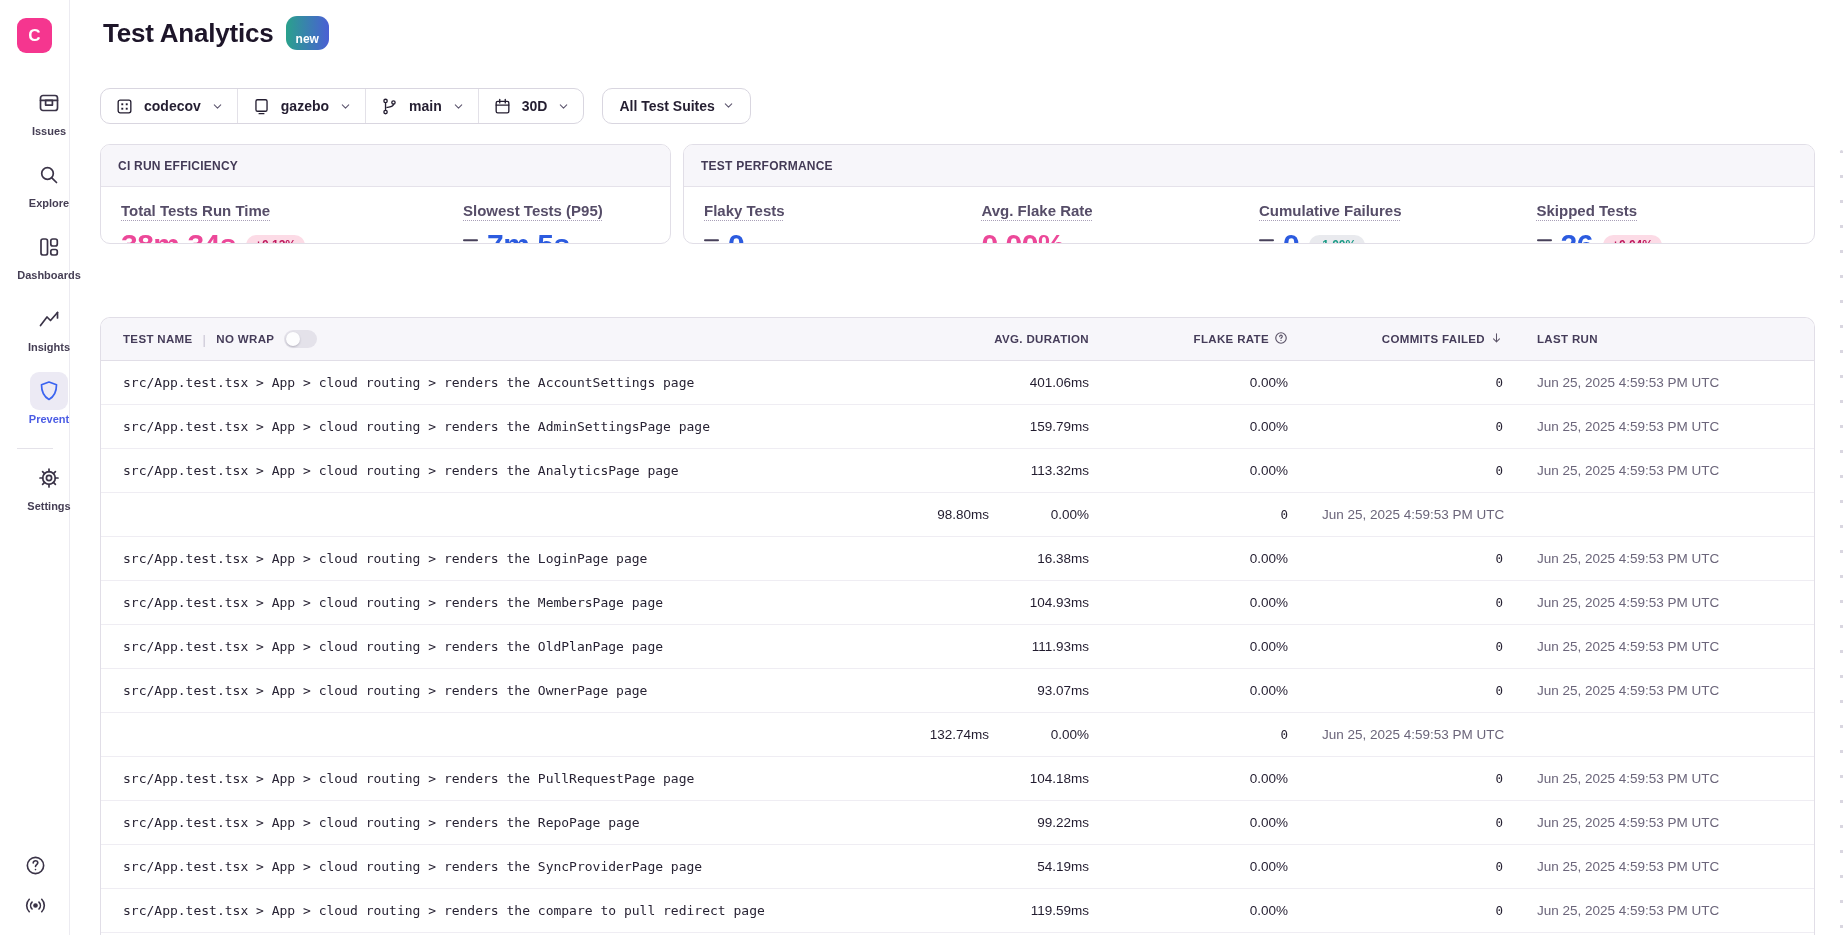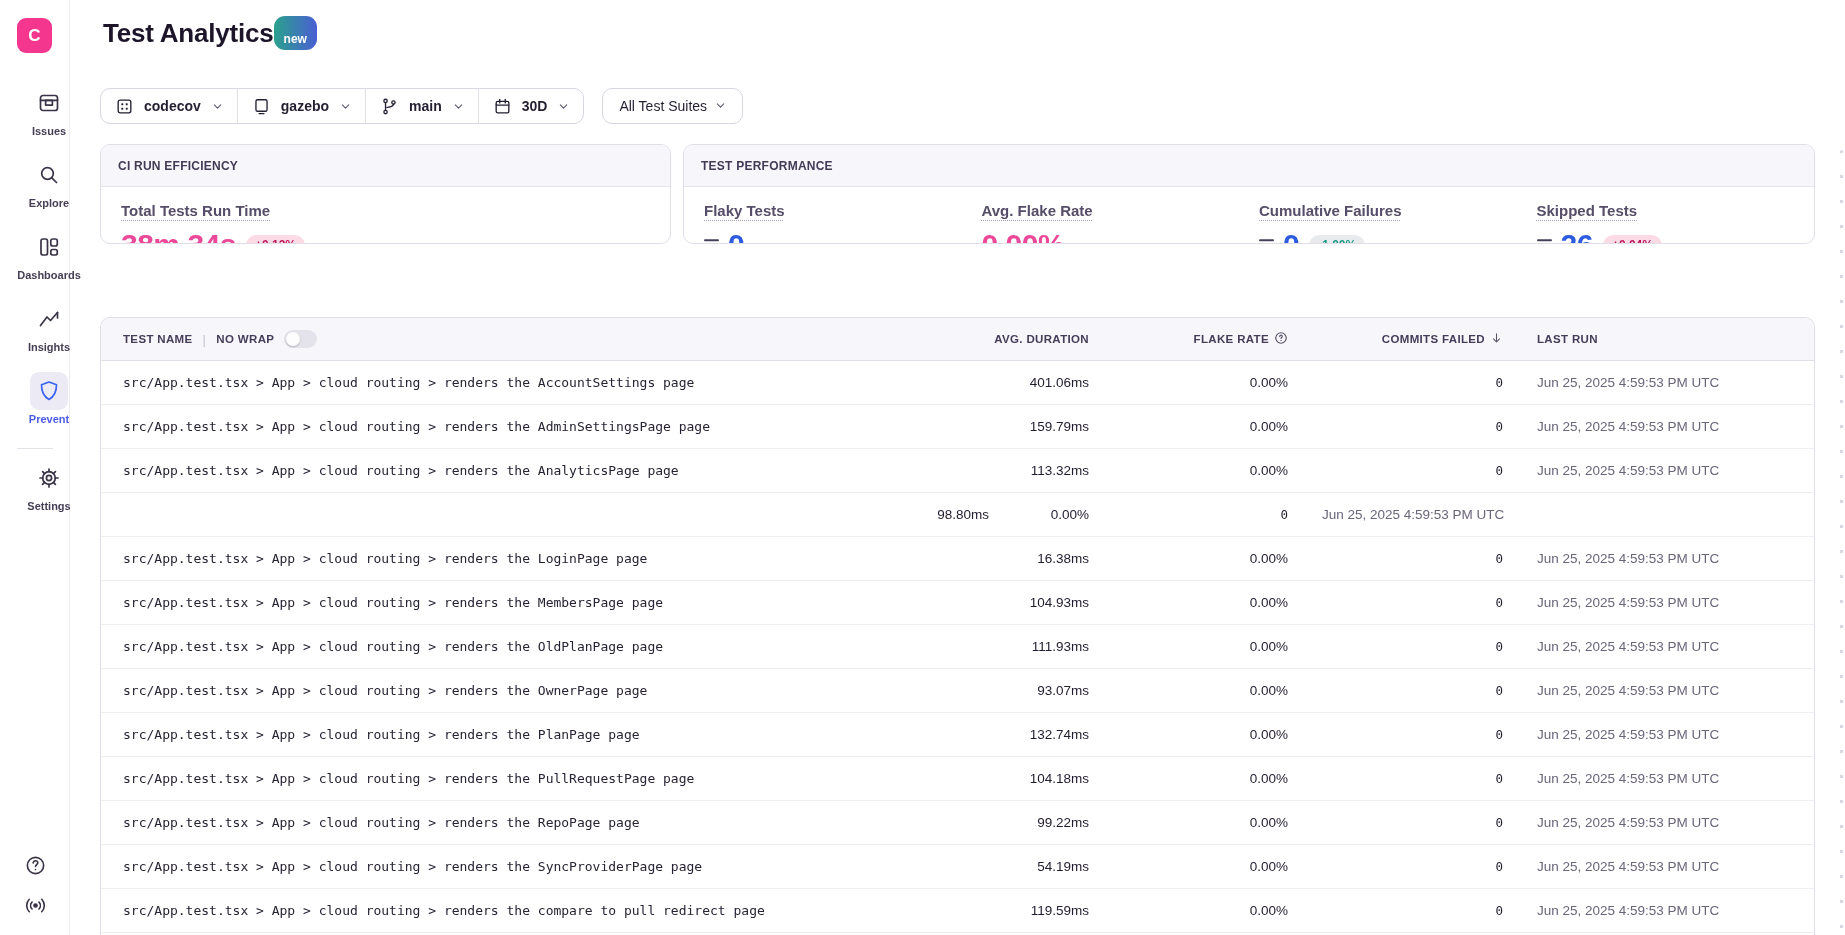--- a/index.html
+++ b/index.html
@@ -21,35 +21,35 @@
   .nav-item.active .nav-pill{background:#eceaf4;}
   .nav-item.active{color:#3b64f0;}
   .nav-item.active .nav-label{color:#4b5ce4;}
   .nav-divider{width:36px;border-top:1px solid #e4e2e9;margin:4px 0 10px;}
   .sidebar-bottom{position:absolute;bottom:18px;left:0;width:70px;display:flex;flex-direction:column;
     align-items:center;gap:17px;color:#3a3347;}
   .sidebar-bottom .icn{cursor:pointer;}
 
   
   .main{position:absolute;left:70px;top:0;width:1775px;height:935px;}
-  .page-head{position:absolute;top:16px;left:33px;display:flex;align-items:center;}
+  .page-head{position:absolute;top:16px;left:33px;display:flex;align-items:center;gap:12px;}
   .page-title{font-size:26px;font-weight:800;color:#1d1529;letter-spacing:-0.2px;}
   .new-badge{background:linear-gradient(90deg,#2aa18c,#4a5fd4);color:#fff;font-size:12px;font-weight:600;
     padding:16px 10px 4px;border-radius:11px;}
 
   
   .filter-bar{position:absolute;top:88px;left:30px;display:flex;gap:18px;}
   .seg-group{display:flex;border:1px solid #d9d6e0;border-radius:10px;background:#fff;height:36px;overflow:hidden;}
   .seg{display:flex;align-items:center;gap:10px;padding:0 14px;cursor:pointer;border-right:1px solid #e3e1e8;
     font-size:14px;font-weight:700;color:#241e31;}
   .seg:last-child{border-right:none;}
   .seg .icn,{color:#2c2638;}
   .seg .chev{color:#5f5870;margin-left:1px;}
   .suite-btn{display:flex;align-items:center;gap:8px;height:36px;padding:0 16px;border:1px solid #d9d6e0;
-    border-radius:10px;background:#fff;font-size:14px;font-weight:400;color:#241e31;cursor:pointer;}
+    border-radius:10px;background:#fff;font-size:14px;font-weight:700;color:#241e31;cursor:pointer;}
   .suite-btn .chev{color:#5f5870;}
 
   
   .panels{position:absolute;top:144px;left:30px;width:1715px;height:100px;display:flex;gap:12px;}
   .panel{border:1px solid #e1dee7;border-radius:10px;overflow:hidden;background:#fff;}
   .panel-1{width:571px;}
   .panel-2{flex:1;}
   .panel-head{height:42px;background:#f7f6fa;border-bottom:1px solid #e5e2ea;display:flex;align-items:center;
     padding:0 17px;font-size:12px;font-weight:700;color:#433a56;letter-spacing:.02em;}
   .panel-body{display:flex;padding:15px 0 0 20px;}
@@ -281,20 +281,33 @@
     <div class="panel panel-1">
       <div class="panel-head">CI RUN EFFICIENCY</div>
       <div class="panel-body">
           <div class="metric">
             <div class="metric-label">Total Tests Run Time</div>
             <div class="metric-row">
               <span class="metric-value dark">38m 34s</span>
               <span class="badge pink">+0.12%</span>
             </div>
           </div>
+          <div class="metric">
+            <div class="metric-label">Slowest Tests (P95)</div>
+            <div class="metric-row">
+              <span class="icn filter-glyph">
+                <svg width="17" height="15" viewBox="0 0 17 15" stroke="currentColor" stroke-width="2" stroke-linecap="round">
+                  <line x1="1" y1="2.2" x2="14" y2="2.2"></line>
+                  <line x1="1" y1="7.5" x2="10" y2="7.5"></line>
+                  <line x1="1" y1="12.8" x2="6" y2="12.8"></line>
+                </svg>
+              </span>
+              <span class="metric-value link">7m 5s</span>
+            </div>
+          </div>
         </div>
     </div>
     <div class="panel panel-2">
       <div class="panel-head">TEST PERFORMANCE</div>
       <div class="panel-body">
           <div class="metric">
             <div class="metric-label">Flaky Tests</div>
             <div class="metric-row">
               <span class="icn filter-glyph">
                 <svg width="17" height="15" viewBox="0 0 17 15" stroke="currentColor" stroke-width="2" stroke-linecap="round">
@@ -426,21 +439,20 @@
           <div class="td-lastrun">Jun 25, 2025 4:59:53 PM UTC</div>
         </div>
         <div class="tgrid table-row">
           <div class="td-name">src/App.test.tsx &gt; App &gt; cloud routing &gt; renders the OwnerPage page</div>
           <div class="td-num">93.07ms</div>
           <div class="td-num">0.00%</div>
           <div class="td-commits">0</div>
           <div class="td-lastrun">Jun 25, 2025 4:59:53 PM UTC</div>
         </div>
         <div class="tgrid table-row">
-          <div class="td-name">src/App.test.tsx &gt; App &gt; cloud routing &gt; renders the PlanPage page</div>
           <div class="td-num">132.74ms</div>
           <div class="td-num">0.00%</div>
           <div class="td-commits">0</div>
           <div class="td-lastrun">Jun 25, 2025 4:59:53 PM UTC</div>
         </div>
         <div class="tgrid table-row">
           <div class="td-name">src/App.test.tsx &gt; App &gt; cloud routing &gt; renders the PullRequestPage page</div>
           <div class="td-num">104.18ms</div>
           <div class="td-num">0.00%</div>
           <div class="td-commits">0</div>

